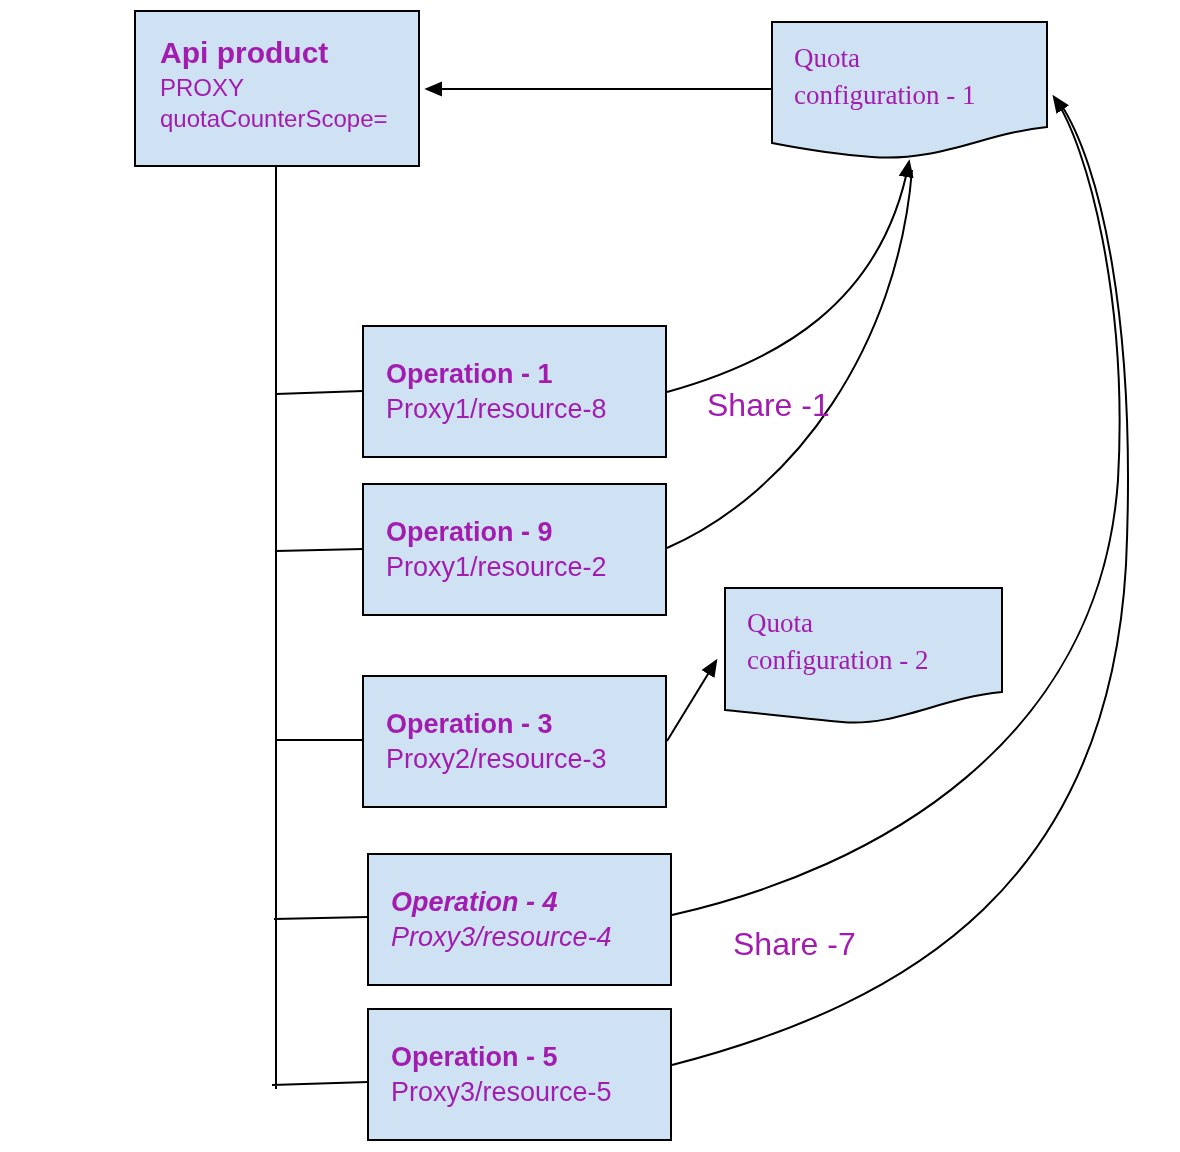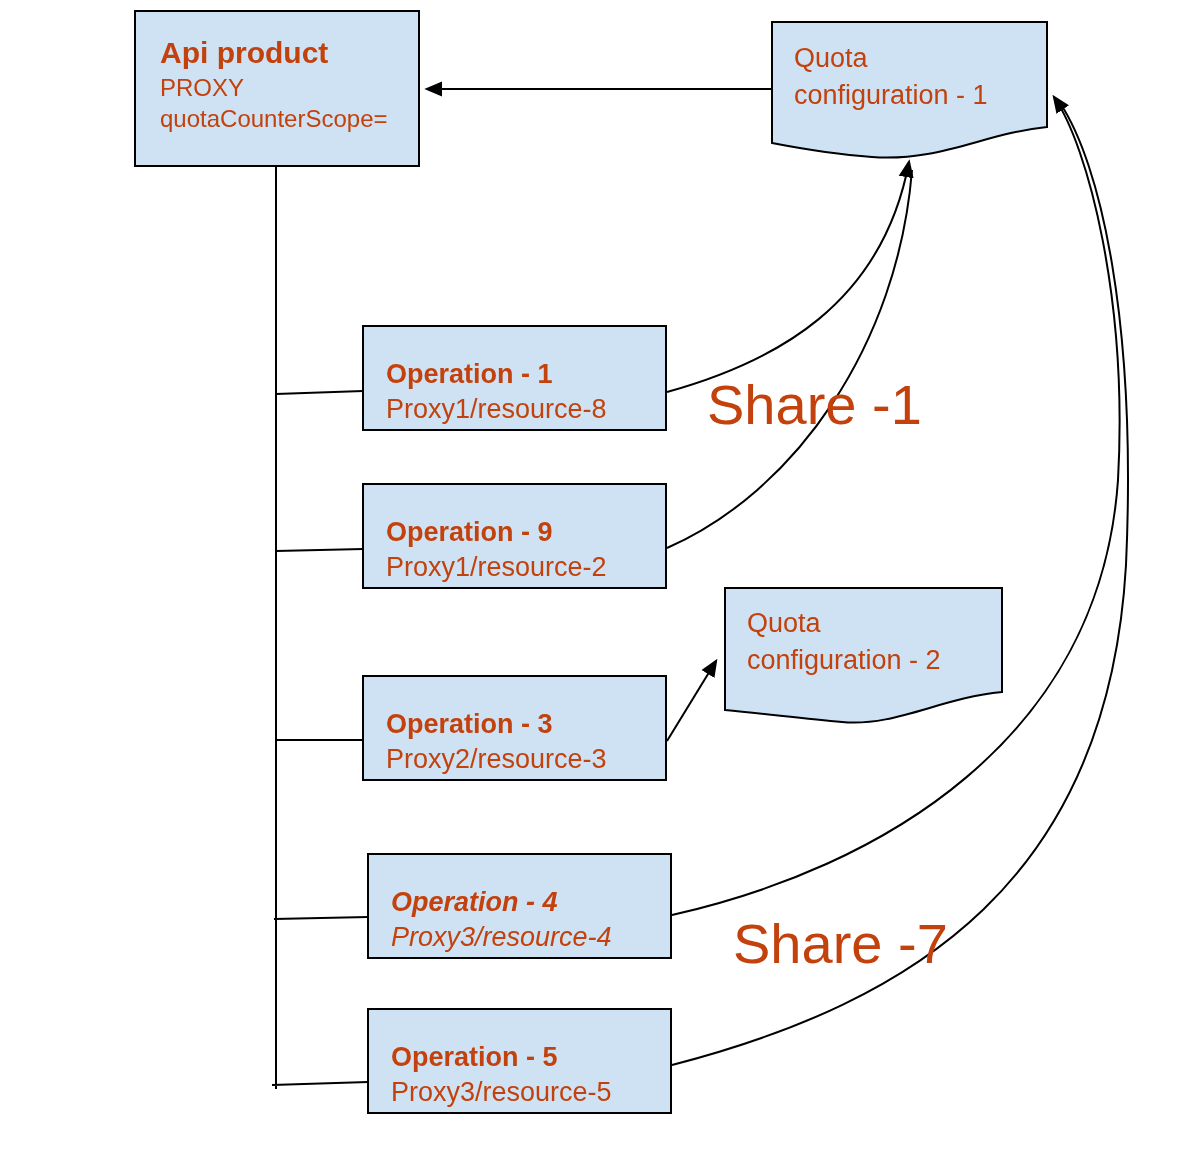--- a/index.html
+++ b/index.html
@@ -1,51 +1,51 @@
 <!DOCTYPE html>
 <html><head>
 <meta charset="utf-8">
 <style>
   html,body{margin:0;padding:0;background:#ffffff;}
   #canvas{
     position:relative;
     width:1180px;height:1152px;
     background:#ffffff;
     font-family:"Liberation Sans", sans-serif;
-    color:#c2410c;
+    color:#a21caf;
     overflow:hidden;
   }
   #connector-layer{position:absolute;left:0;top:0;z-index:1;}
   .node{
     position:absolute;
     background:#cfe2f3;
     border:2px solid #000000;
     box-sizing:border-box;
     z-index:2;
   }
   .api-box{left:134px;top:10px;width:286px;height:157px;padding:22px 10px 0 24px;}
   .api-title{font-size:30px;font-weight:bold;line-height:38px;}
   .api-attr{font-size:24px;line-height:31px;}
-  .op-box{width:305px;height:106px;padding:30px 10px 0 22px;}
+  .op-box{width:305px;height:133px;padding:30px 10px 0 22px;}
   .op-title{font-size:27px;font-weight:bold;line-height:35px;}
   .op-resource{font-size:27px;line-height:35px;}
   .op1{left:362px;top:325px;}
   .op2{left:362px;top:483px;}
   .op3{left:362px;top:675px;}
   .op4{left:367px;top:853px;font-style:italic;}
   .op5{left:367px;top:1008px;}
   .doc-label{
     position:absolute;z-index:3;
-    font-size:27px;line-height:37px;
+    font-size:27px;line-height:37px;font-family:Liberation Serif, serif;
   }
   .doc1-label{left:794px;top:40px;}
   .doc2-label{left:747px;top:605px;}
   .share-label{
     position:absolute;z-index:3;
-    font-size:56px;line-height:44px;
+    font-size:32px;line-height:44px;
   }
   .share1{left:707px;top:383px;}
   .share2{left:733px;top:922px;}
 </style>
 </head>
 <body>
 
 <div id="canvas">
 
   <svg id="connector-layer" width="1180" height="1152" viewBox="0 0 1180 1152" fill="none" stroke="#000000" stroke-width="2">

